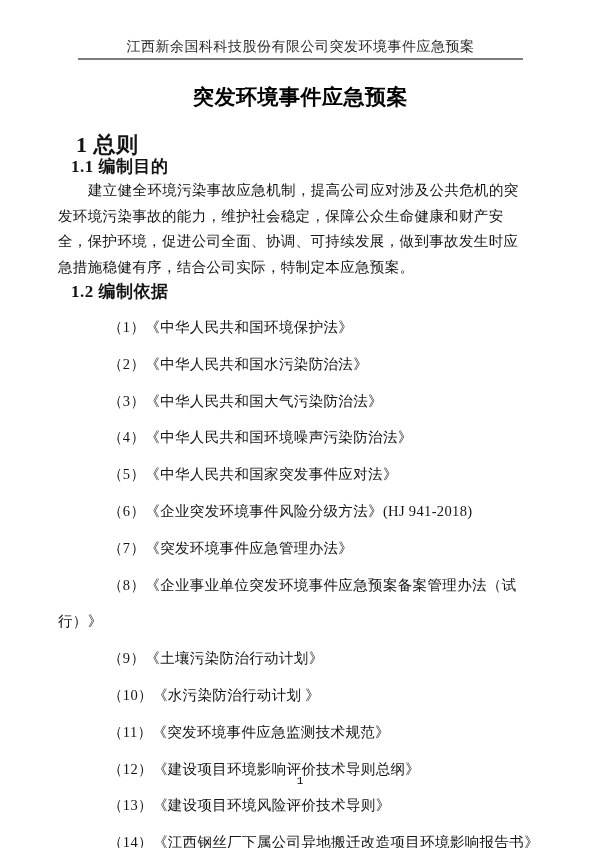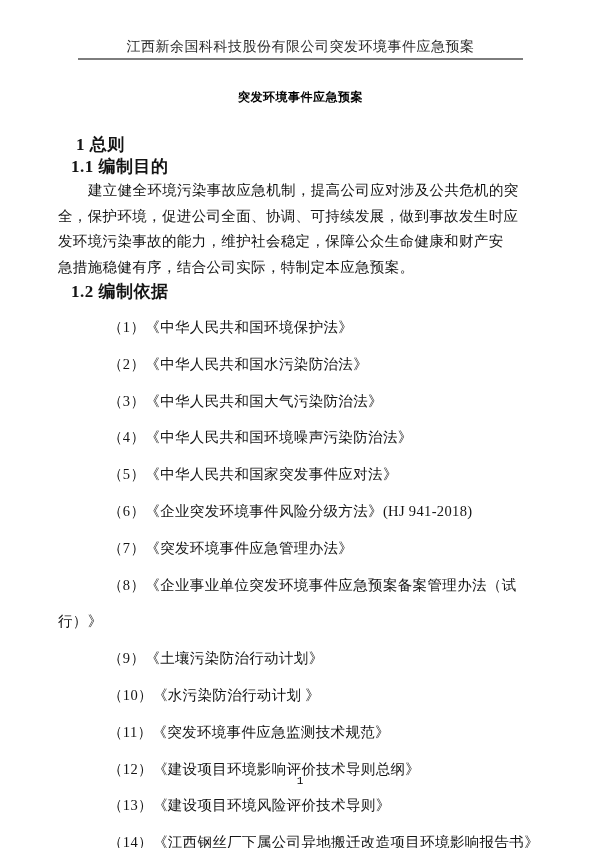--- a/index.html
+++ b/index.html
@@ -16,27 +16,27 @@
     text-align:center;
     padding-bottom:4px;
     border-bottom:2.5px solid #7d7d7d;
   }
   .header-text{
     font-size:14px;line-height:14px;letter-spacing:0.5px;color:#2a2a2a;
   }
   .doc-title{
     position:absolute;top:84px;left:78px;width:445px;
     text-align:center;
-    font-size:12px;line-height:26px;font-weight:bold;letter-spacing:0.5px;color:#000;
+    font-size:21px;line-height:26px;font-weight:bold;letter-spacing:0.5px;color:#000;
   }
   .body{
     position:absolute;top:134px;left:58px;width:462px;
   }
   .h1{
-    font-size:17px;line-height:21px;font-weight:bold;
+    font-size:22px;line-height:21px;font-weight:bold;
     margin-left:18px;letter-spacing:0.5px;
   }
   .h2{
     font-size:17px;line-height:23px;font-weight:bold;letter-spacing:0.5px;
   }
   .h11{margin-left:13px;}
   .h12{margin-left:13px;}
   .h13{margin-left:36px;line-height:26px;text-align:right;}
   .pline{
     font-size:14.5px;line-height:25.5px;letter-spacing:0.35px;
@@ -69,22 +69,22 @@
   <div class="doc-title">突发环境事件应急预案</div>
 
   <div class="body">
 
     <div class="h1">1 总则</div>
 
     <div class="h2 h11">1.1 编制目的</div>
 
     <div>
       <div class="pline indent2">建立健全环境污染事故应急机制，提高公司应对涉及公共危机的突</div>
+      <div class="pline">发环境污染事故的能力，维护社会稳定，保障公众生命健康和财产安</div>
       <div class="pline">全，保护环境，促进公司全面、协调、可持续发展，做到事故发生时应</div>
-      <div class="pline">发环境污染事故的能力，维护社会稳定，保障公众生命健康和财产安</div>
       <div class="pline">急措施稳健有序，结合公司实际，特制定本应急预案。</div>
     </div>
 
     <div class="h2 h12">1.2 编制依据</div>
 
     <div>
       <div class="lline li-indent">（1）《中华人民共和国环境保护法》</div>
       <div class="lline li-indent">（2）《中华人民共和国水污染防治法》</div>
       <div class="lline li-indent">（3）《中华人民共和国大气污染防治法》</div>
       <div class="lline li-indent">（4）《中华人民共和国环境噪声污染防治法》</div>

